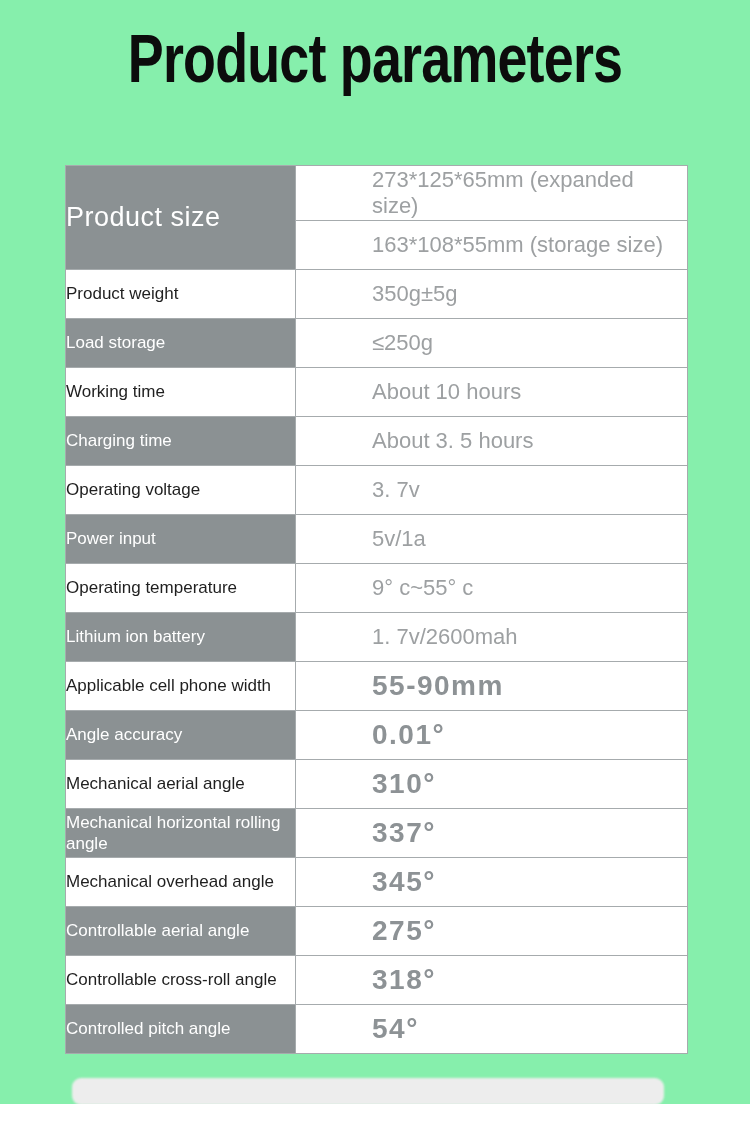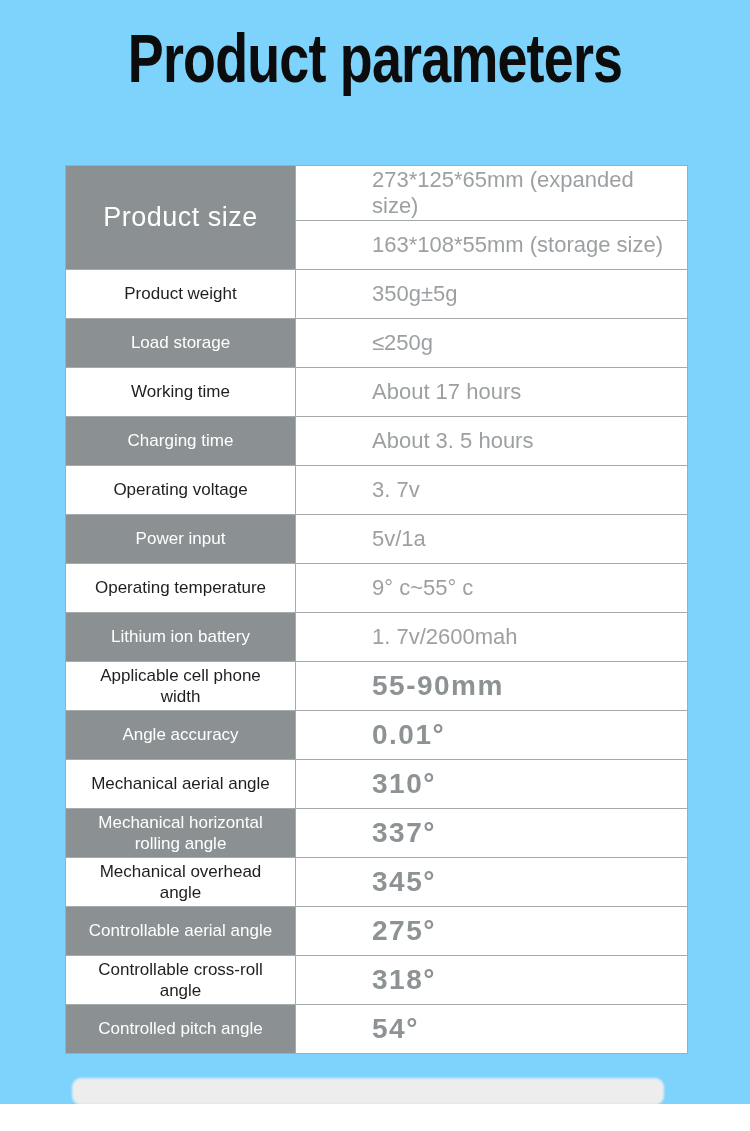--- a/index.html
+++ b/index.html
@@ -5,21 +5,21 @@
   html, body {
     margin: 0;
     padding: 0;
     background: #ffffff;
     font-family: "Liberation Sans", sans-serif;
   }
   .page {
     position: relative;
     width: 750px;
     height: 1104px;
-    background: #7dd3fc;
+    background: #86efac;
     overflow: hidden;
   }
   .page-title {
     position: absolute;
     top: 24px;
     left: 0;
     width: 750px;
     text-align: center;
     font-size: 69px;
     line-height: 1.0;
@@ -38,27 +38,27 @@
     border-collapse: collapse;
     table-layout: fixed;
   }
   table.params td {
     border: 1px solid #a6abad;
     height: 49px;
     box-sizing: border-box;
     overflow: hidden;
   }
   td.label-cell {
-    text-align: center;
+    text-align: left;
     vertical-align: middle;
     font-size: 17px;
     line-height: 1.25;
     color: #1f1f1f;
     background: #ffffff;
-    padding: 0 16px;
+    padding: 0 0;
   }
   td.label-cell.shaded {
     background: #8b9193;
     color: #ffffff;
   }
   td.label-cell.big {
     font-size: 27px;
     letter-spacing: 0.5px;
   }
   td.value-cell {
@@ -110,21 +110,21 @@
       <tr>
         <td class="label-cell">Product weight</td>
         <td class="value-cell">350g±5g</td>
       </tr>
       <tr>
         <td class="label-cell shaded">Load storage</td>
         <td class="value-cell">≤250g</td>
       </tr>
       <tr>
         <td class="label-cell">Working time</td>
-        <td class="value-cell">About 17 hours</td>
+        <td class="value-cell">About 10 hours</td>
       </tr>
       <tr>
         <td class="label-cell shaded">Charging time</td>
         <td class="value-cell">About 3. 5 hours</td>
       </tr>
       <tr>
         <td class="label-cell">Operating voltage</td>
         <td class="value-cell">3. 7v</td>
       </tr>
       <tr>

